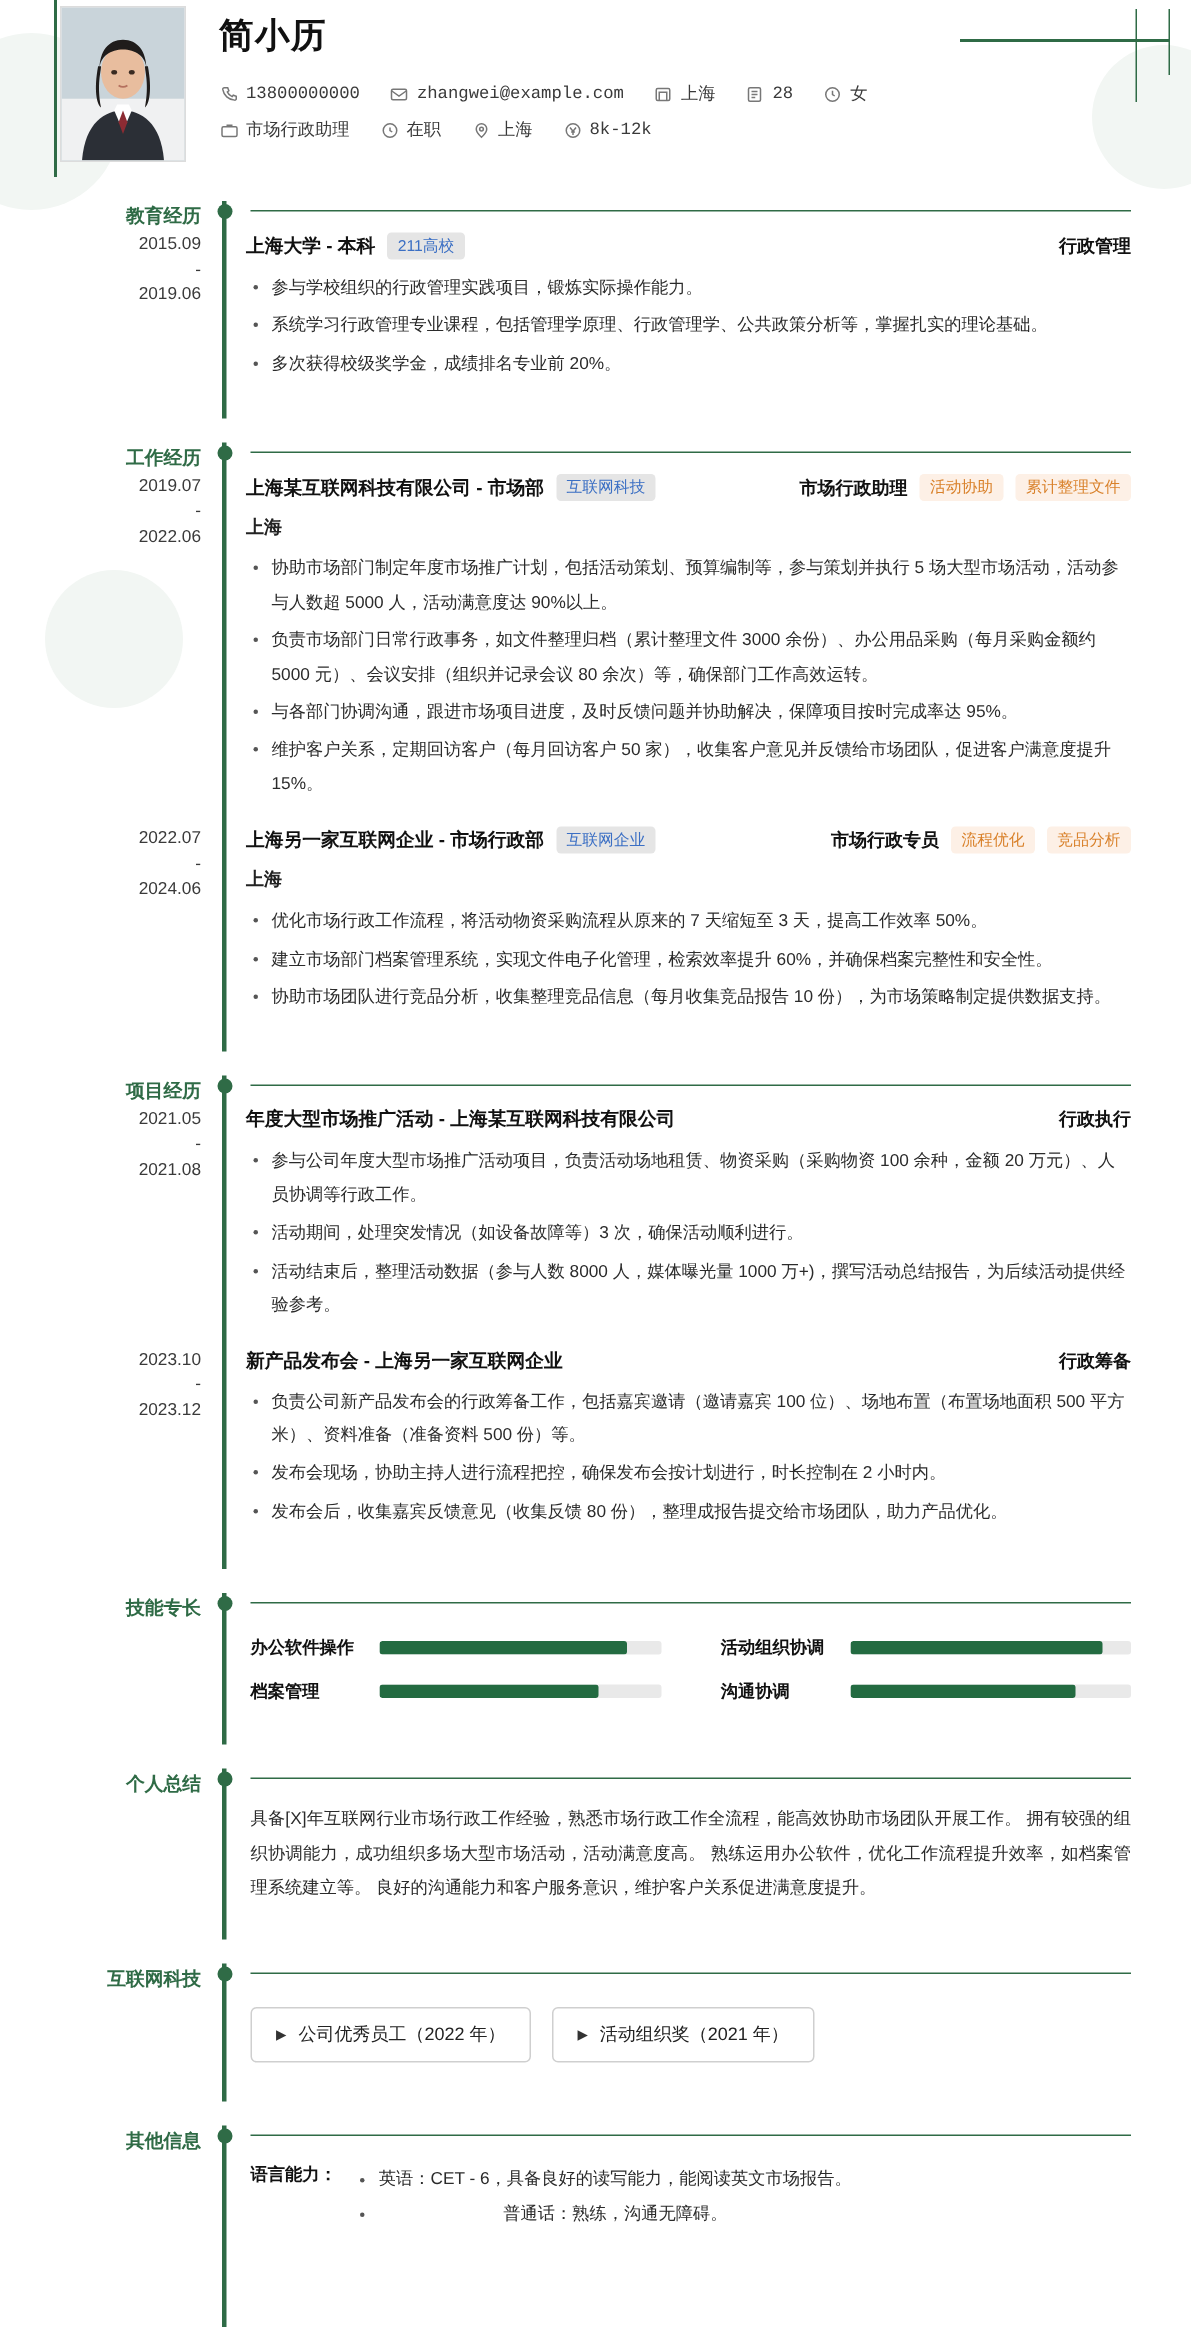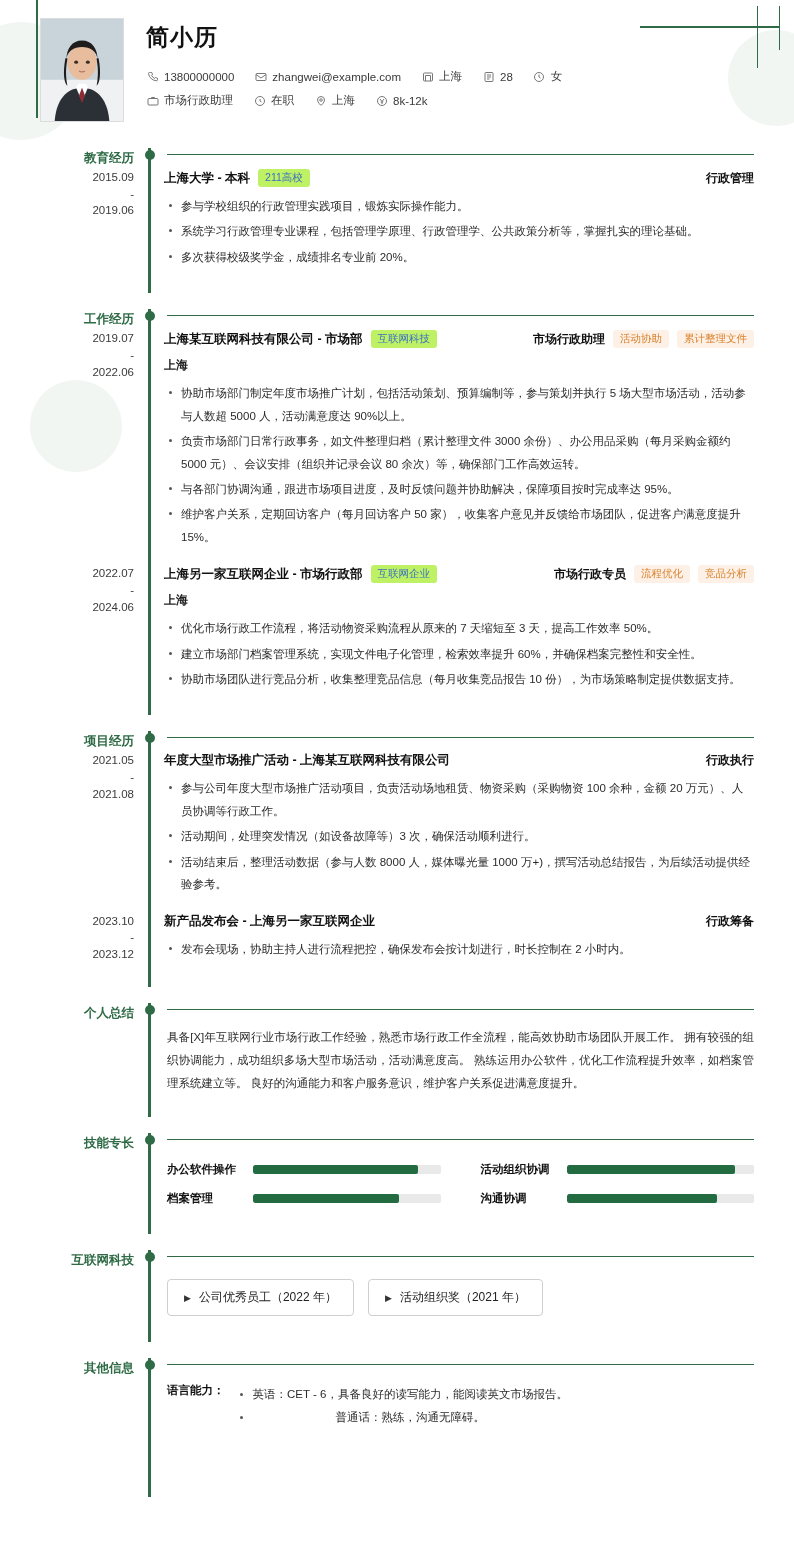--- a/index.html
+++ b/index.html
@@ -26,21 +26,22 @@
     z-index: 0;
   }
   .deco-line { position: absolute; background: #2f6b46; z-index: 0; }
 
   
   .header {
     position: relative;
     z-index: 2;
     display: flex;
     align-items: flex-start;
-    padding: 18px 40px 10px 40px;
+    padding: 4px 40px 10px 40px;
+    font-family: Liberation Mono, monospace;
   }
   .photo {
     width: 84px;
     height: 104px;
     flex: 0 0 84px;
     overflow: hidden;
     border: 1px solid #dcdcdc;
     background: #dfe6ea;
     position: relative;
   }
@@ -161,21 +162,21 @@
     gap: 8px;
     white-space: nowrap;
   }
   .tag {
     display: inline-block;
     font-size: 10.5px;
     font-weight: normal;
     padding: 2px 7px;
     border-radius: 3px;
   }
-  .tag-blue { background: #bef264; color: #3b6fc4; }
+  .tag-blue { background: #e5e5e5; color: #3b6fc4; }
   .tag-orange { background: #fdf0e6; color: #d9812a; }
   .sub-line {
     font-size: 12px;
     color: #222;
     margin-top: 9px;
     font-weight: bold;
   }
   ul.bullets {
     margin: 8px 0 0 0;
     padding-left: 17px;
@@ -543,37 +544,27 @@
           <div class="entry-main">
             <div class="entry-head">
               <div class="entry-title">
                 <span>新产品发布会 - 上海另一家互联网企业</span>
               </div>
               <div class="entry-right">
                 <span>行政筹备</span>
               </div>
             </div>
             <ul class="bullets">
+              <li>负责公司新产品发布会的行政筹备工作，包括嘉宾邀请（邀请嘉宾 100 位）、场地布置（布置场地面积 500 平方米）、资料准备（准备资料 500 份）等。</li>
               <li>发布会现场，协助主持人进行流程把控，确保发布会按计划进行，时长控制在 2 小时内。</li>
+              <li>发布会后，收集嘉宾反馈意见（收集反馈 80 份），整理成报告提交给市场团队，助力产品优化。</li>
             </ul>
           </div>
         </div>
         <div style="height:24px"></div>
-      </div>
-    </div>
-
-    <div class="section">
-      <div class="sec-label">个人总结</div>
-      <div class="rail">
-          <span class="dot"></span>
-        </div>
-      <div class="sec-body">
-        <div class="sec-hr"></div>
-        <div class="summary-text">具备[X]年互联网行业市场行政工作经验，熟悉市场行政工作全流程，能高效协助市场团队开展工作。 拥有较强的组织协调能力，成功组织多场大型市场活动，活动满意度高。 熟练运用办公软件，优化工作流程提升效率，如档案管理系统建立等。 良好的沟通能力和客户服务意识，维护客户关系促进满意度提升。</div>
-        <div style="height:22px"></div>
       </div>
     </div>
 
     <div class="section">
       <div class="sec-label">技能专长</div>
       <div class="rail">
           <span class="dot"></span>
         </div>
       <div class="sec-body">
         <div class="sec-hr"></div>
@@ -596,20 +587,32 @@
                 <i style="width:78%"></i>
               </span>
           </div>
           <div class="skill">
             <span class="skill-name">沟通协调</span>
             <span class="bar">
                 <i style="width:80%"></i>
               </span>
           </div>
         </div>
+        <div style="height:22px"></div>
+      </div>
+    </div>
+
+    <div class="section">
+      <div class="sec-label">个人总结</div>
+      <div class="rail">
+          <span class="dot"></span>
+        </div>
+      <div class="sec-body">
+        <div class="sec-hr"></div>
+        <div class="summary-text">具备[X]年互联网行业市场行政工作经验，熟悉市场行政工作全流程，能高效协助市场团队开展工作。 拥有较强的组织协调能力，成功组织多场大型市场活动，活动满意度高。 熟练运用办公软件，优化工作流程提升效率，如档案管理系统建立等。 良好的沟通能力和客户服务意识，维护客户关系促进满意度提升。</div>
         <div style="height:22px"></div>
       </div>
     </div>
 
     <div class="section">
       <div class="sec-label">互联网科技</div>
       <div class="rail">
           <span class="dot"></span>
         </div>
       <div class="sec-body">

